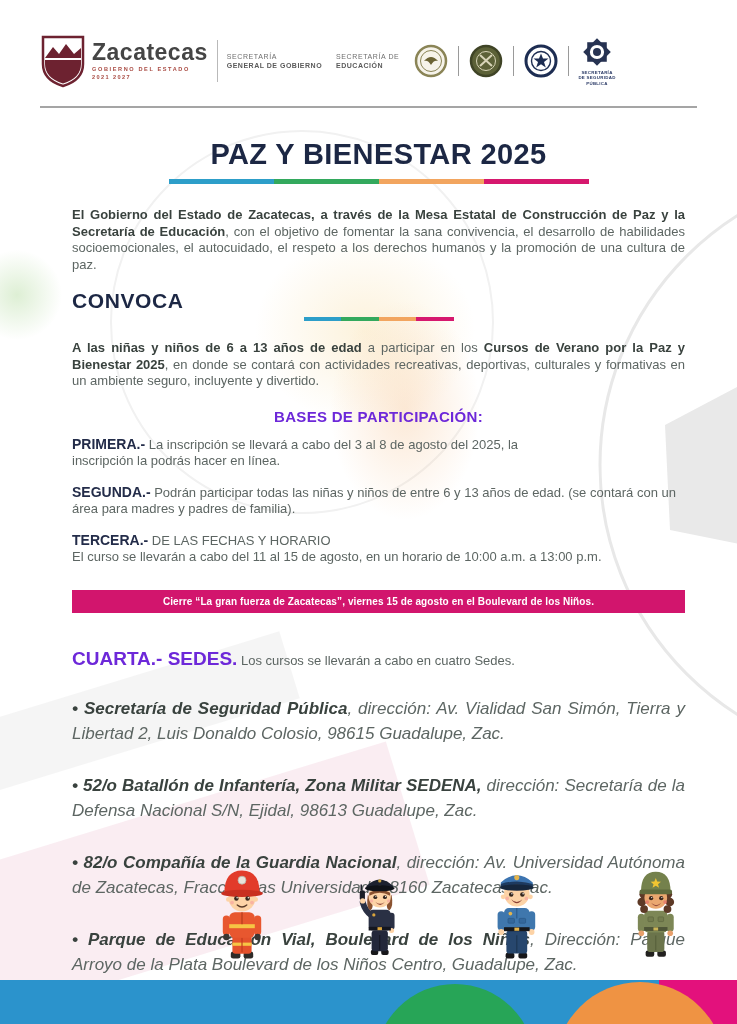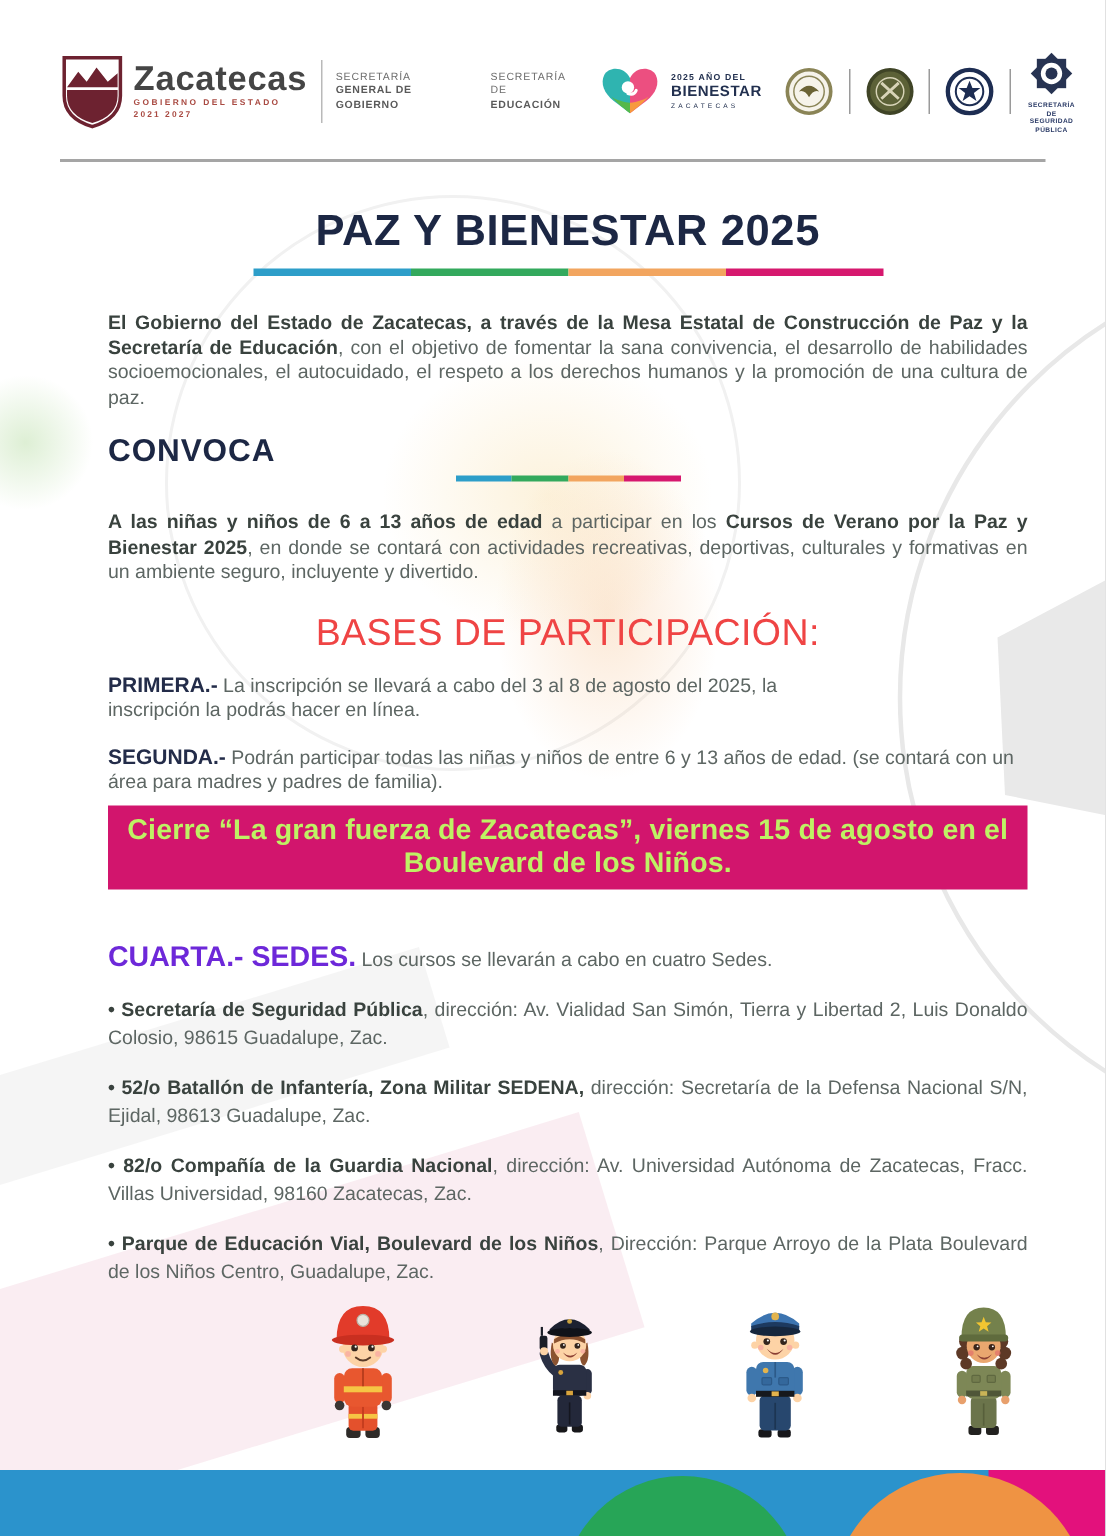--- a/index.html
+++ b/index.html
@@ -57,32 +57,32 @@
   .seg-orange{background:#f2a55f;}
   .seg-pink{background:#d6186e;}
   p{margin:0;}
   .body-txt{font-size:13px;line-height:1.27;color:#5d6663;text-align:justify;}
   .body-txt b{color:#39423e;}
   .intro{margin-top:23px;}
   .convoca{margin-top:16px;font-size:21px;font-weight:bold;color:#1c2744;
     text-align:left;letter-spacing:.6px;}
   .convoca-bar{width:150px;height:4px;margin:4px auto 0;}
   .call{margin-top:19px;}
-  .bases-heading{margin-top:18px;font-size:25px;font-weight:normal;color:#ef4444;
+  .bases-heading{margin-top:18px;font-size:15px;font-weight:bold;color:#6d28d9;
     text-align:center;letter-spacing:.3px;}
   .base{margin-top:11px;font-size:13px;line-height:1.22;color:#5d6663;}
   .base .lbl{font-weight:bold;color:#232c49;font-size:14px;text-align:right;}
   .base-primera{width:505px;}
   .base-segunda{margin-top:15px;}
   .base-tercera{margin-top:15px;}
-  .banner{margin-top:8px;background:#d2156d;color:#bef264;font-weight:bold;
-    font-size:19px;text-align:center;padding:6px 4px;letter-spacing:.1px;}
+  .banner{margin-top:25px;background:#d2156d;color:#ffffff;font-weight:bold;
+    font-size:10px;text-align:center;padding:6px 4px;letter-spacing:.1px;}
   .cuarta{margin-top:35px;font-size:13px;color:#5d6663;}
   .cuarta .lbl{font-weight:bold;color:#6d28d9;font-size:19px;}
-  .sede{margin-top:13px;font-size:13px;line-height:1.5;color:#5d6663;text-align:justify;}
+  .sede{margin-top:26px;font-size:17px;line-height:1.5;color:#5d6663;text-align:justify;font-style:italic;}
   .sede b{color:#39423e;}
   
   .characters{position:absolute;z-index:2;left:202px;top:856px;width:492px;
     display:flex;justify-content:space-between;align-items:flex-end;}
   
   .band{position:absolute;z-index:3;left:0;right:0;bottom:0;height:44px;overflow:hidden;}
   .band-blue{position:absolute;inset:0;background:#2b93cc;}
   .band-pink{position:absolute;top:0;bottom:0;right:0;width:78px;background:#e3117c;}
   .dome{position:absolute;border-radius:50%;}
   .dome-green{width:160px;height:160px;left:375px;top:4px;background:#27a557;}
@@ -120,35 +120,20 @@
       <div class="logo-years">2021 2027</div>
     </div>
     <div class="vdiv"></div>
     <div class="sec">
       <div class="l1">SECRETARÍA</div>
       <div class="l2">GENERAL DE GOBIERNO</div>
     </div>
     <div class="sec sec2">
       <div class="l1">SECRETARÍA DE</div>
       <div class="l2">EDUCACIÓN</div>
-    </div>
-    <div class="heart-block">
-      <svg width="44" height="42" viewBox="0 0 64 58">
-        <path d="M32 16 C27 5 12 4 7 13 C3 21 7 31 16 38 L32 50 Z" fill="#2fb4b0"></path>
-        <path d="M32 16 C37 5 52 4 57 13 C61 21 57 31 48 38 L32 50 Z" fill="#ec4f80"></path>
-        <path d="M14 34 C20 41 27 46 32 50 L32 40 C25 39 18 37 14 34 Z" fill="#56b84b"></path>
-        <path d="M50 34 C44 41 37 46 32 50 L32 40 C39 39 46 37 50 34 Z" fill="#f79a3e"></path>
-        <circle cx="30" cy="25" r="6" fill="#ffffff"></circle>
-        <path d="M30 31 Q36 33 38 28" stroke="#ffffff" stroke-width="3" fill="none" stroke-linecap="round"></path>
-      </svg>
-      <div class="bienestar">
-        <div class="b1">2025 AÑO DEL</div>
-        <div class="b2">BIENESTAR</div>
-        <div class="b3">ZACATECAS</div>
-      </div>
     </div>
     <div class="seals">
       <svg width="36" height="36" viewBox="0 0 36 36">
         <circle cx="18" cy="18" r="15" fill="#f6f3ea" stroke="#8a8456" stroke-width="2.5"></circle>
         <circle cx="18" cy="18" r="10.5" fill="none" stroke="#8a8456" stroke-width="1"></circle>
         <path d="M11 18 Q18 10 25 18 Q21 16.5 18 22 Q15 16.5 11 18 Z" fill="#6b6335"></path>
       </svg>
       <div class="seal-div"></div>
       <svg width="36" height="36" viewBox="0 0 36 36">
         <circle cx="18" cy="18" r="15" fill="#5c6137" stroke="#3f4426" stroke-width="2.5"></circle>
@@ -202,20 +187,21 @@
     </div>
 
     <p class="body-txt call"><b>A las niñas y niños de 6 a 13 años de edad</b><span> a participar en los </span><b>Cursos de Verano por la Paz y Bienestar 2025</b><span>, en donde se contará con actividades recreativas, deportivas, culturales y formativas en un ambiente seguro, incluyente y divertido.</span></p>
 
     <h3 class="bases-heading" style="margin:18px 0 0">BASES DE PARTICIPACIÓN:</h3>
 
     <p class="base base-primera"><span class="lbl">PRIMERA.-</span><span> La inscripción se llevará a cabo del 3 al 8 de agosto del 2025, la inscripción la podrás hacer en línea.</span></p>
 
     <p class="base base-segunda"><span class="lbl">SEGUNDA.-</span><span> Podrán participar todas las niñas y niños de entre 6 y 13 años de edad. (se contará con un área para madres y padres de familia).</span></p>
 
+    <p class="base base-tercera"><span class="lbl">TERCERA.-</span><span> DE LAS FECHAS Y HORARIO</span><br><span>El curso se llevarán a cabo del 11 al 15 de agosto, en un horario de 10:00 a.m. a 13:00 p.m.</span></p>
 
     <div class="banner">Cierre “La gran fuerza de Zacatecas”, viernes 15 de agosto en el Boulevard de los Niños.</div>
 
     <p class="cuarta"><span class="lbl">CUARTA.- SEDES.</span><span> Los cursos se llevarán a cabo en cuatro Sedes.</span></p>
 
     <p class="sede"><b>• Secretaría de Seguridad Pública</b><span>, dirección: Av. Vialidad San Simón, Tierra y Libertad 2, Luis Donaldo Colosio, 98615 Guadalupe, Zac.</span></p>
     <p class="sede"><b>• 52/o Batallón de Infantería, Zona Militar SEDENA,</b><span> dirección: Secretaría de la Defensa Nacional S/N, Ejidal, 98613 Guadalupe, Zac.</span></p>
     <p class="sede"><b>• 82/o Compañía de la Guardia Nacional</b><span>, dirección: Av. Universidad Autónoma de Zacatecas, Fracc. Villas Universidad, 98160 Zacatecas, Zac.</span></p>
     <p class="sede"><b>• Parque de Educación Vial, Boulevard de los Niños</b><span>, Dirección: Parque Arroyo de la Plata Boulevard de los Niños Centro, Guadalupe, Zac.</span></p>
   </main>

